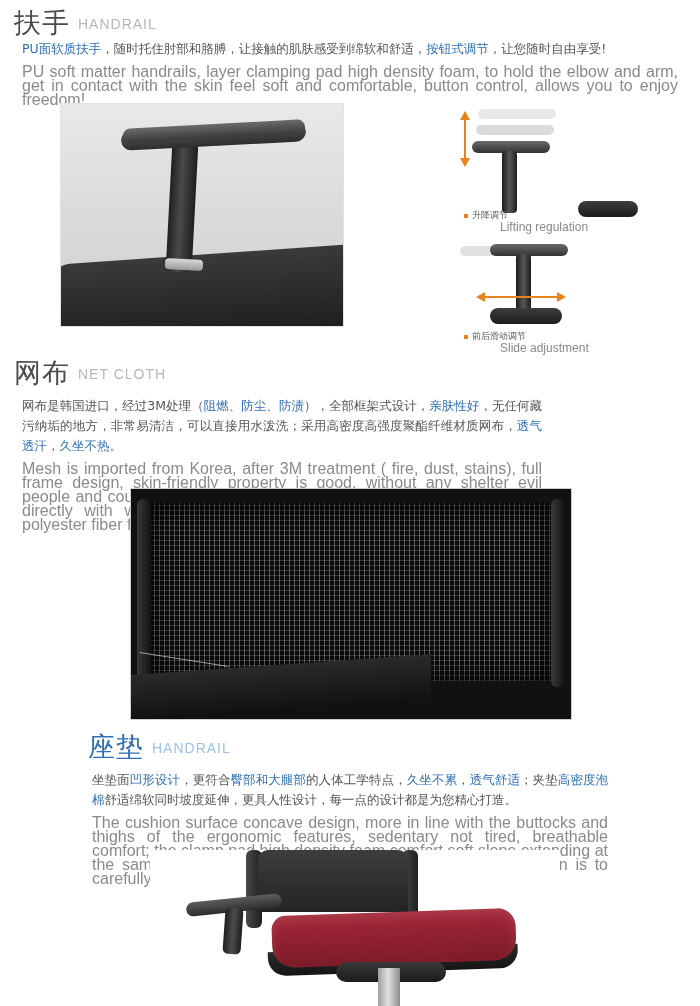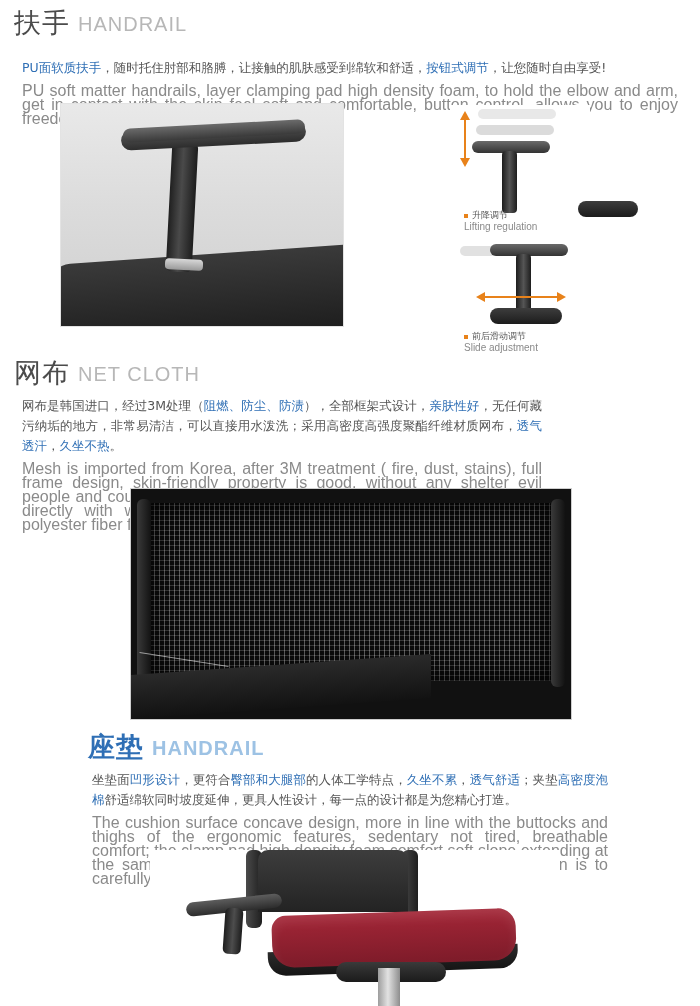--- a/index.html
+++ b/index.html
@@ -29,21 +29,21 @@
   }
   .sec-head .cn {
     font-family: "DejaVu Sans", sans-serif;
     font-size: 27px;
     line-height: 30px;
     color: #4b4b4b;
     letter-spacing: 1px;
   }
   .sec-head .en {
     font-family: "Liberation Sans", sans-serif;
-    font-size: 20px;
+    font-size: 14px;
     line-height: 24px;
     color: #b7b7b7;
     letter-spacing: 1px;
     padding-bottom: 2px;
   }
   .sec-head.blue .cn { color: #2f6fb5; }
   .sec-head.blue .en { color: #9dc2e4; }
 
   
   .cn-copy {
@@ -62,21 +62,21 @@
     text-align: justify;
   }
 
   
   #handrail-section {
     position: absolute;
     left: 0; top: 0;
     width: 700px;
   }
   #handrail-heading { margin: 8px 12px 0 14px; }
-  #handrail-cn { margin: 20px 22px 0 22px; }
+  #handrail-cn { margin: 1px 22px 0 22px; }
   #handrail-en { margin: 6px 22px 0 22px; }
 
   .photo {
     position: relative;
     background: #2e2e2e;
     overflow: hidden;
   }
 
   
   #handrail-photo-main {
@@ -153,23 +153,24 @@
   .cap-line {
     position: absolute;
     font-family: "DejaVu Sans", sans-serif;
     font-size: 9px;
     line-height: 12px;
     color: #555;
     white-space: nowrap;
   }
   .cap-line .en-small {
     font-family: "Liberation Sans", sans-serif;
-    font-size: 10px;
+    font-size: 12px;
     color: #8a8a8a;
     display: block;
+    margin-left: 36px;
   }
   .cap-bullet {
     display: inline-block;
     width: 4px; height: 4px;
     background: #e8821a;
     margin-right: 4px;
     vertical-align: middle;
   }
 
   
@@ -225,21 +226,21 @@
     background: rgba(255,255,255,0.55);
     transform: rotate(9deg);
   }
 
   
   #cushion-section {
     position: absolute;
     left: 0; top: 732px;
     width: 700px;
   }
-  #cushion-heading { margin: 0 0 0 88px; font-weight: bold; }
+  #cushion-heading { margin: 0 0 0 88px; }
   #cushion-cn { margin: 8px 92px 0 92px; }
   #cushion-en { margin: 6px 92px 0 92px; }
 
   #cushion-photo {
     position: absolute;
     left: 150px; top: 118px;
     width: 410px; height: 156px;
     background: #fff;
     overflow: hidden;
   }

